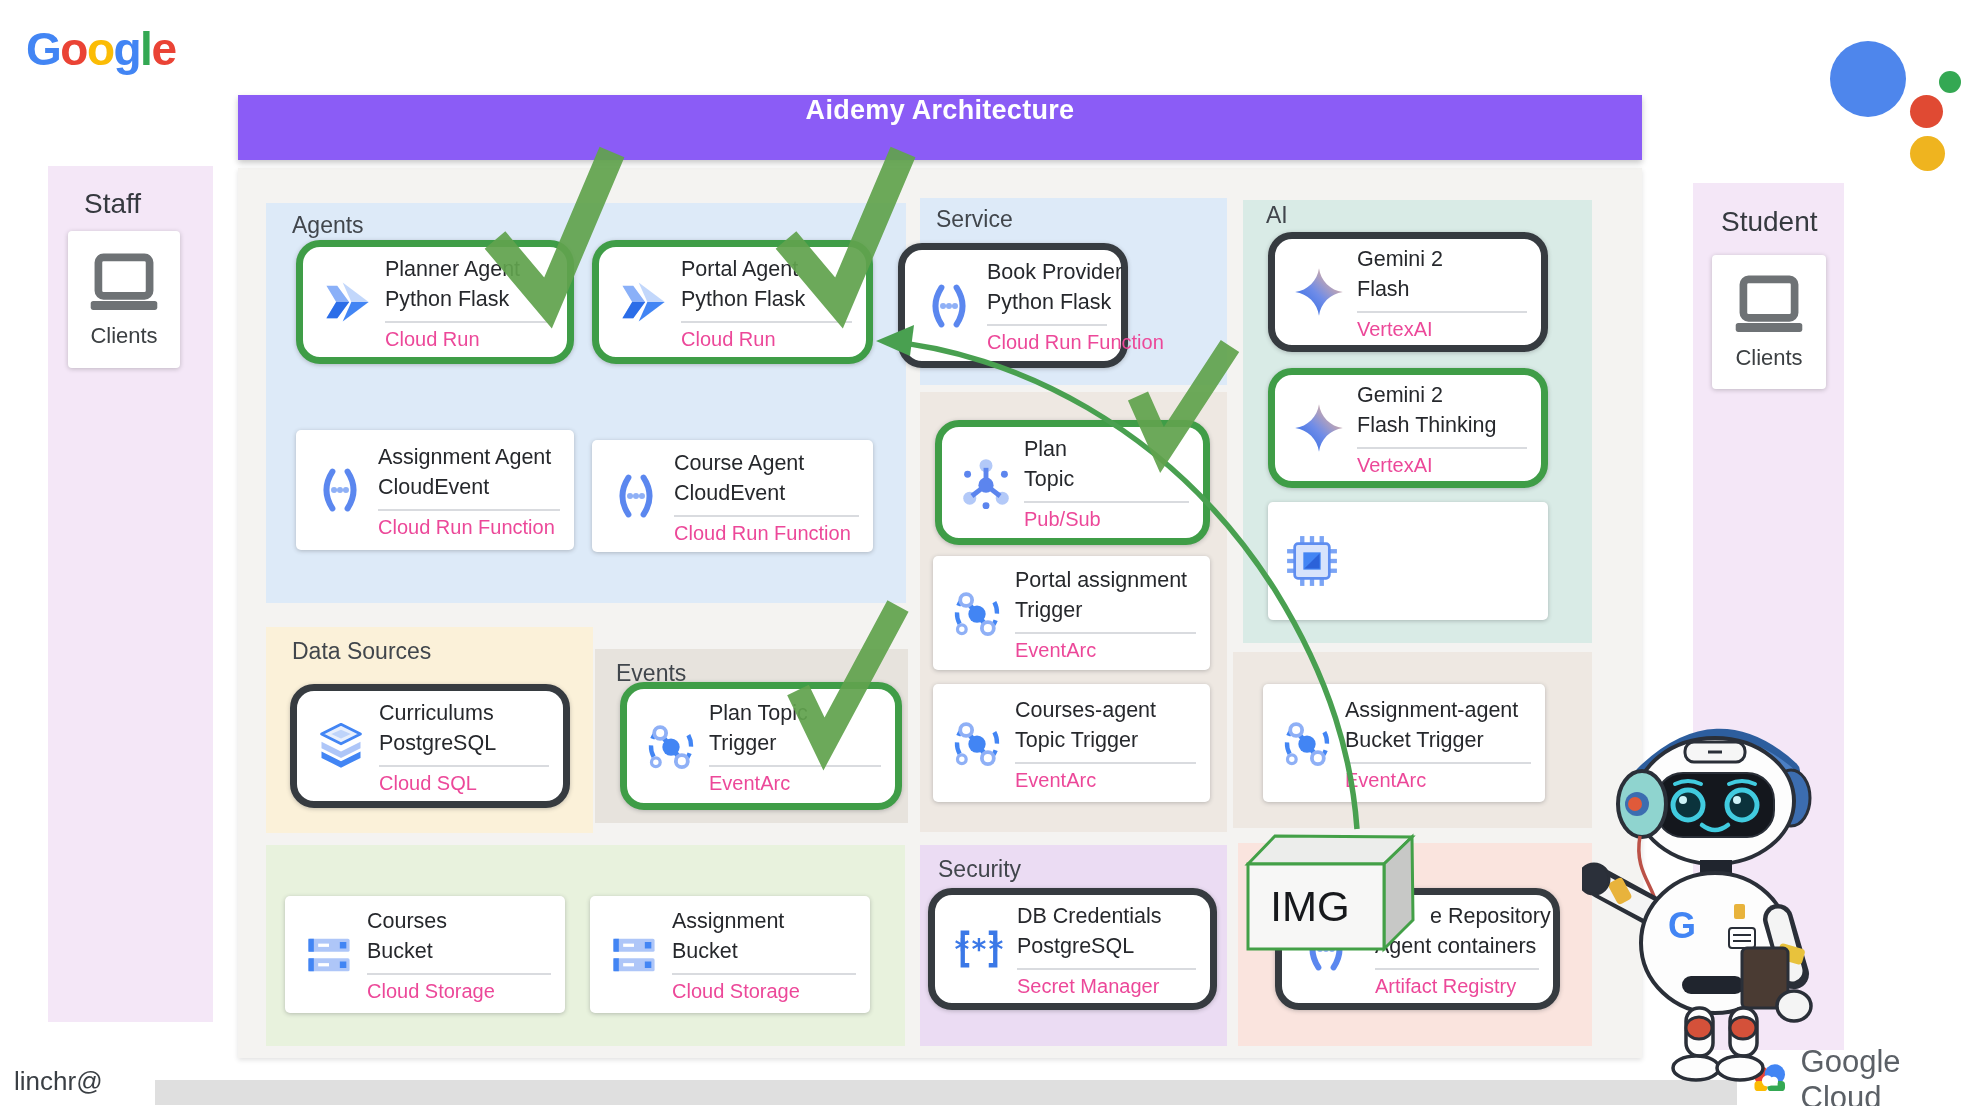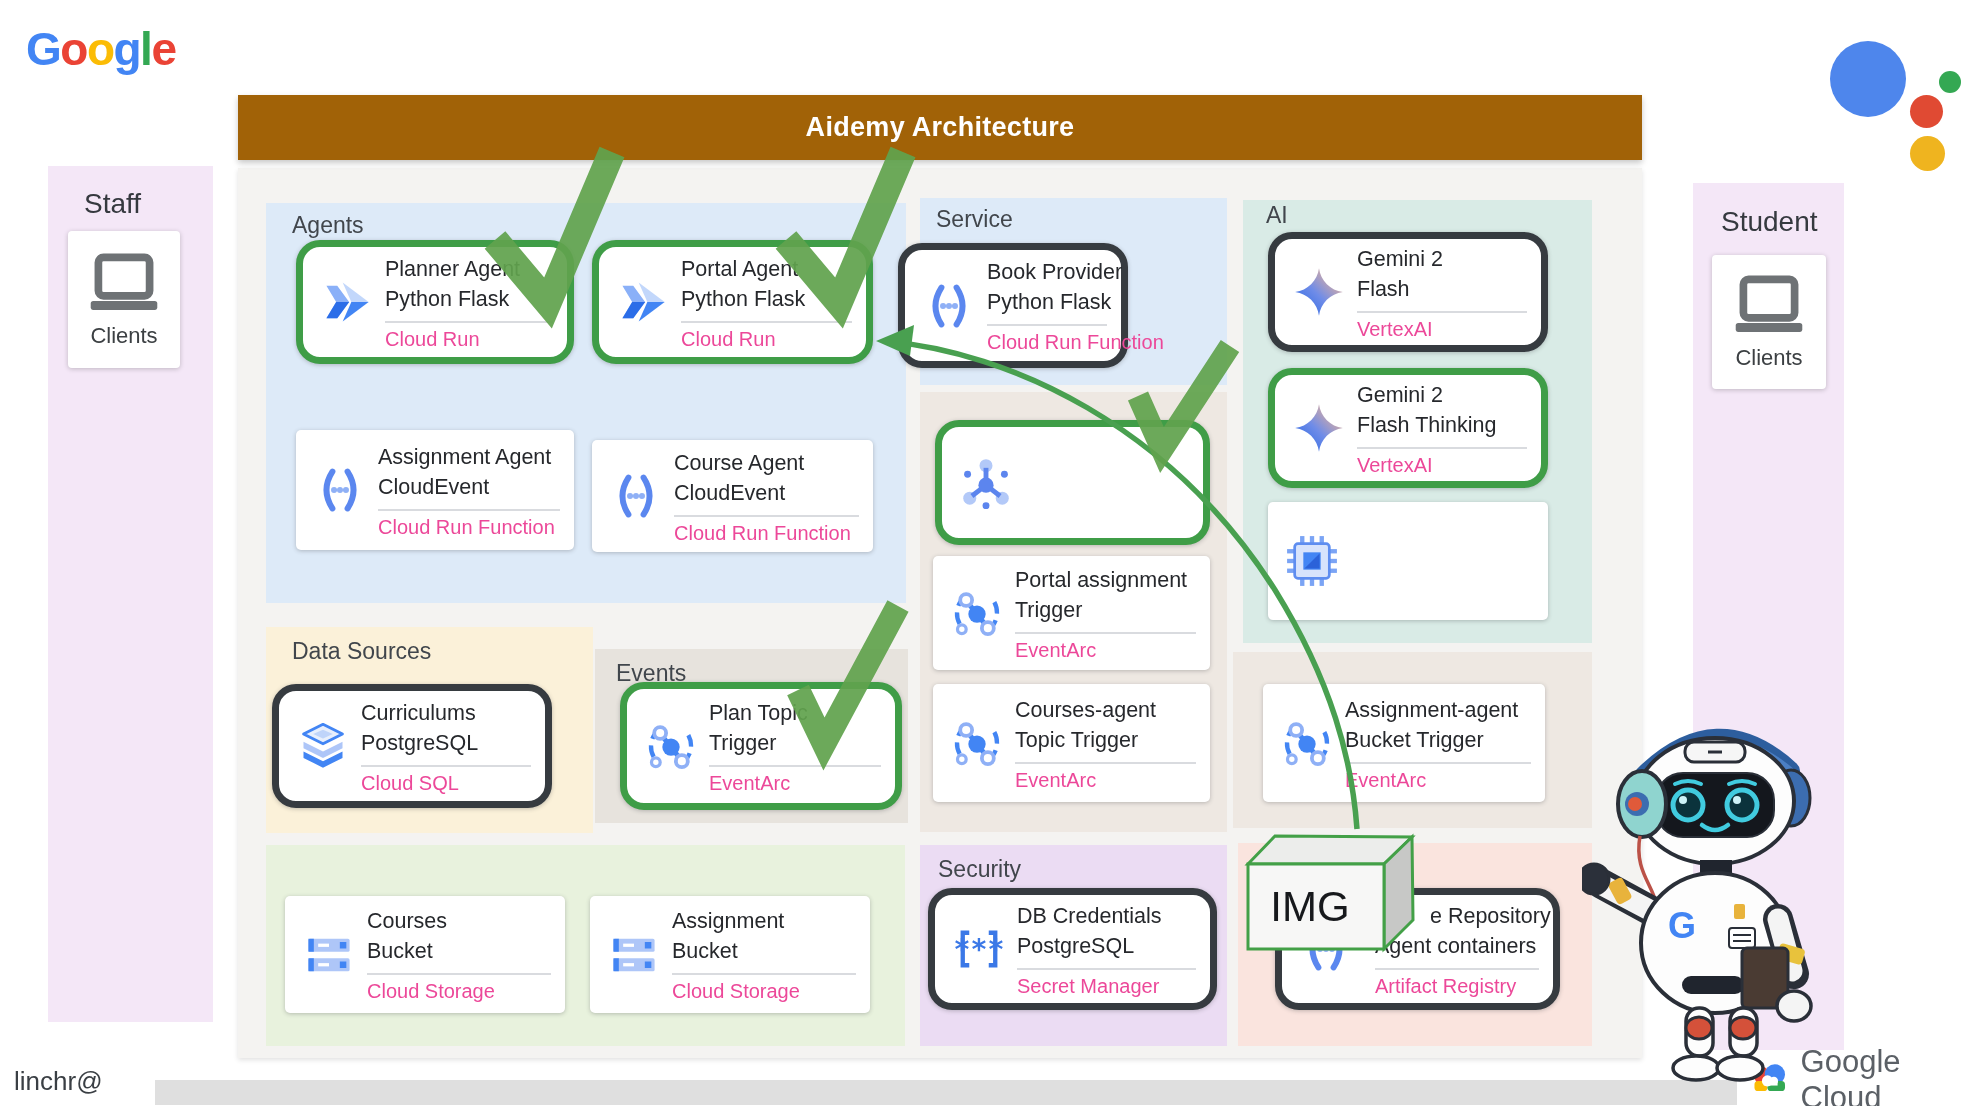--- a/index.html
+++ b/index.html
@@ -1,22 +1,22 @@
 <!DOCTYPE html>
 <html><head>
 <meta charset="utf-8">
 <title>Aidemy Architecture</title>
 <style>
   html,body{margin:0;padding:0;background:#fff;}
   body{font-family:"Liberation Sans",sans-serif;}
   #stage{position:relative;width:1976px;height:1106px;overflow:hidden;background:#ffffff;}
   .abs{position:absolute;}
   
-  #header-bar{position:absolute;left:238px;top:95px;width:1404px;height:65px;background:#a16207;
-    display:flex;align-items:center;justify-content:center;box-shadow:0 3px 6px rgba(0,0,0,.22);z-index:4;}
+  #header-bar{position:absolute;left:238px;top:95px;width:1404px;height:65px;background:#8b5cf6;
+    display:flex;align-items:flex-start;justify-content:center;box-shadow:0 3px 6px rgba(0,0,0,.22);z-index:4;}
   #header-bar .title{font-size:27px;font-weight:bold;color:#ffffff;letter-spacing:.3px;}
   
   #google-logo{position:absolute;left:26px;top:22px;font-size:46px;font-weight:bold;letter-spacing:-1.5px;z-index:4;}
   
   .dot{position:absolute;border-radius:50%;z-index:4;}
   
   #main-panel{position:absolute;left:238px;top:168px;width:1404px;height:890px;background:#f4f3f1;
     box-shadow:0 2px 5px rgba(0,0,0,.12);z-index:1;}
   .panel{position:absolute;z-index:2;}
   .plabel{position:absolute;font-size:23px;color:#41464c;z-index:3;white-space:nowrap;}
@@ -245,20 +245,26 @@
         <div class="t">Book Provider</div>
       <div class="t">Python Flask</div>
       <div class="dv"></div>
       <div class="s">Cloud Run Function</div>
       </div>
   </div>
   <div class="card b-green" style="left:935px;top:420px;width:275px;height:125px">
     <svg class="cicon" viewBox="0 0 48 48">
         <use href="#sym-pubsub"></use>
       </svg>
+    <div class="ctext">
+        <div class="t">Plan</div>
+      <div class="t">Topic</div>
+      <div class="dv"></div>
+      <div class="s">Pub/Sub</div>
+      </div>
   </div>
   <div class="card" style="left:933px;top:556px;width:277px;height:114px">
     <svg class="cicon" viewBox="0 0 48 48">
         <use href="#sym-eventarc"></use>
       </svg>
     <div class="ctext">
         <div class="t">Portal assignment</div>
       <div class="t">Trigger</div>
       <div class="dv"></div>
       <div class="s">EventArc</div>
@@ -295,21 +301,21 @@
       <div class="t">Flash Thinking</div>
       <div class="dv"></div>
       <div class="s">VertexAI</div>
       </div>
   </div>
   <div class="card" style="left:1268px;top:502px;width:280px;height:118px">
     <svg class="cicon" viewBox="0 0 48 48">
         <use href="#sym-chip"></use>
       </svg>
   </div>
-  <div class="card b-dark" style="left:272px;top:684px;width:280px;height:124px">
+  <div class="card b-dark" style="left:290px;top:684px;width:280px;height:124px">
     <svg class="cicon" viewBox="0 0 48 48">
         <use href="#sym-sql"></use>
       </svg>
     <div class="ctext">
         <div class="t">Curriculums</div>
       <div class="t">PostgreSQL</div>
       <div class="dv"></div>
       <div class="s">Cloud SQL</div>
       </div>
   </div>

